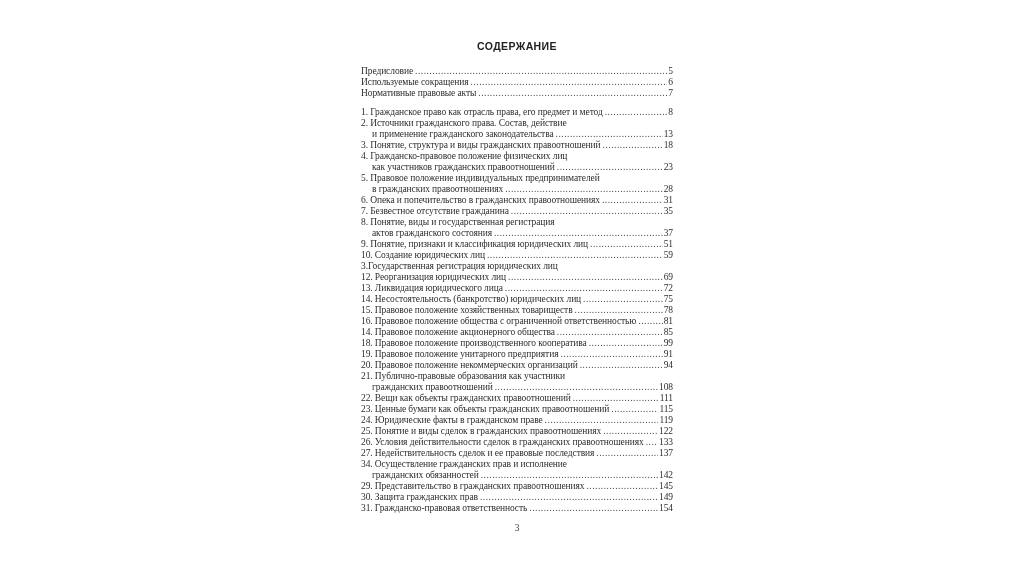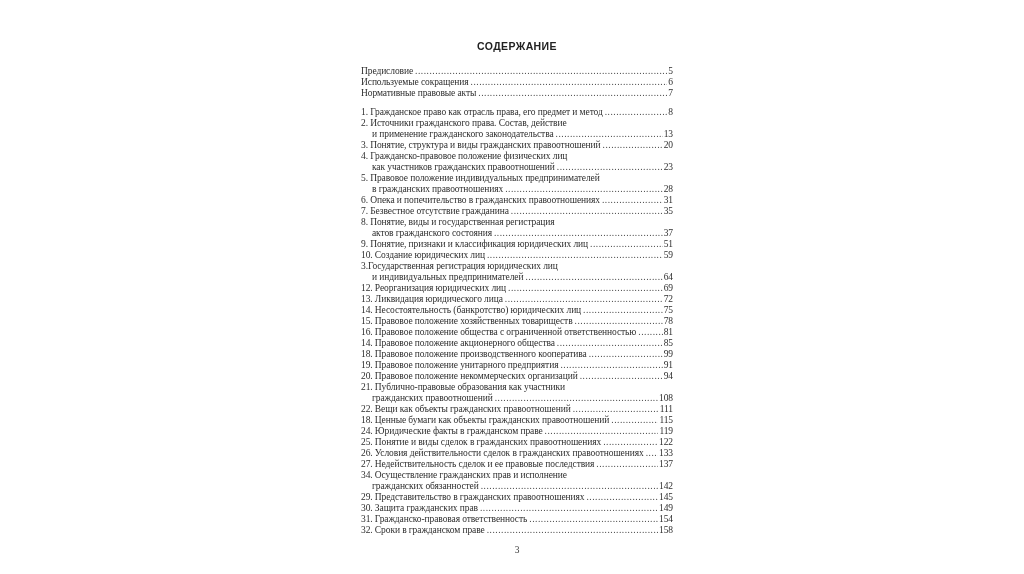--- a/index.html
+++ b/index.html
@@ -106,21 +106,21 @@
           <div class="line cont">
             <span class="t">и применение гражданского законодательства</span>
             <span class="leader"></span>
             <span class="pg">13</span>
           </div>
         </div>
         <div class="entry">
           <div class="line">
             <span class="t">3. Понятие, структура и виды гражданских правоотношений</span>
             <span class="leader"></span>
-            <span class="pg">20</span>
+            <span class="pg">18</span>
           </div>
         </div>
         <div class="entry">
           <div class="line">
             <span class="t">4. Гражданско-правовое положение физических лиц</span>
           </div>
           <div class="line cont">
             <span class="t">как участников гражданских правоотношений</span>
             <span class="leader"></span>
             <span class="pg">23</span>
@@ -171,25 +171,20 @@
           <div class="line">
             <span class="t">10. Создание юридических лиц</span>
             <span class="leader"></span>
             <span class="pg">59</span>
           </div>
         </div>
         <div class="entry">
           <div class="line">
             <span class="t">3.Государственная регистрация юридических лиц</span>
           </div>
-          <div class="line cont">
-            <span class="t">и индивидуальных предпринимателей</span>
-            <span class="leader"></span>
-            <span class="pg">64</span>
-          </div>
         </div>
         <div class="entry">
           <div class="line">
             <span class="t">12. Реорганизация юридических лиц</span>
             <span class="leader"></span>
             <span class="pg">69</span>
           </div>
         </div>
         <div class="entry">
           <div class="line">
@@ -259,21 +254,21 @@
         </div>
         <div class="entry">
           <div class="line">
             <span class="t">22. Вещи как объекты гражданских правоотношений</span>
             <span class="leader"></span>
             <span class="pg">111</span>
           </div>
         </div>
         <div class="entry">
           <div class="line">
-            <span class="t">18. Ценные бумаги как объекты гражданских правоотношений</span>
+            <span class="t">23. Ценные бумаги как объекты гражданских правоотношений</span>
             <span class="leader"></span>
             <span class="pg">115</span>
           </div>
         </div>
         <div class="entry">
           <div class="line">
             <span class="t">24. Юридические факты в гражданском праве</span>
             <span class="leader"></span>
             <span class="pg">119</span>
           </div>
@@ -321,25 +316,18 @@
             <span class="t">30. Защита гражданских прав</span>
             <span class="leader"></span>
             <span class="pg">149</span>
           </div>
         </div>
         <div class="entry">
           <div class="line">
             <span class="t">31. Гражданско-правовая ответственность</span>
             <span class="leader"></span>
             <span class="pg">154</span>
-          </div>
-        </div>
-        <div class="entry">
-          <div class="line">
-            <span class="t">32. Сроки в гражданском праве</span>
-            <span class="leader"></span>
-            <span class="pg">158</span>
           </div>
         </div>
       </div>
     <div class="folio">3</div>
   </div>
 </div>
 
 </body></html>

